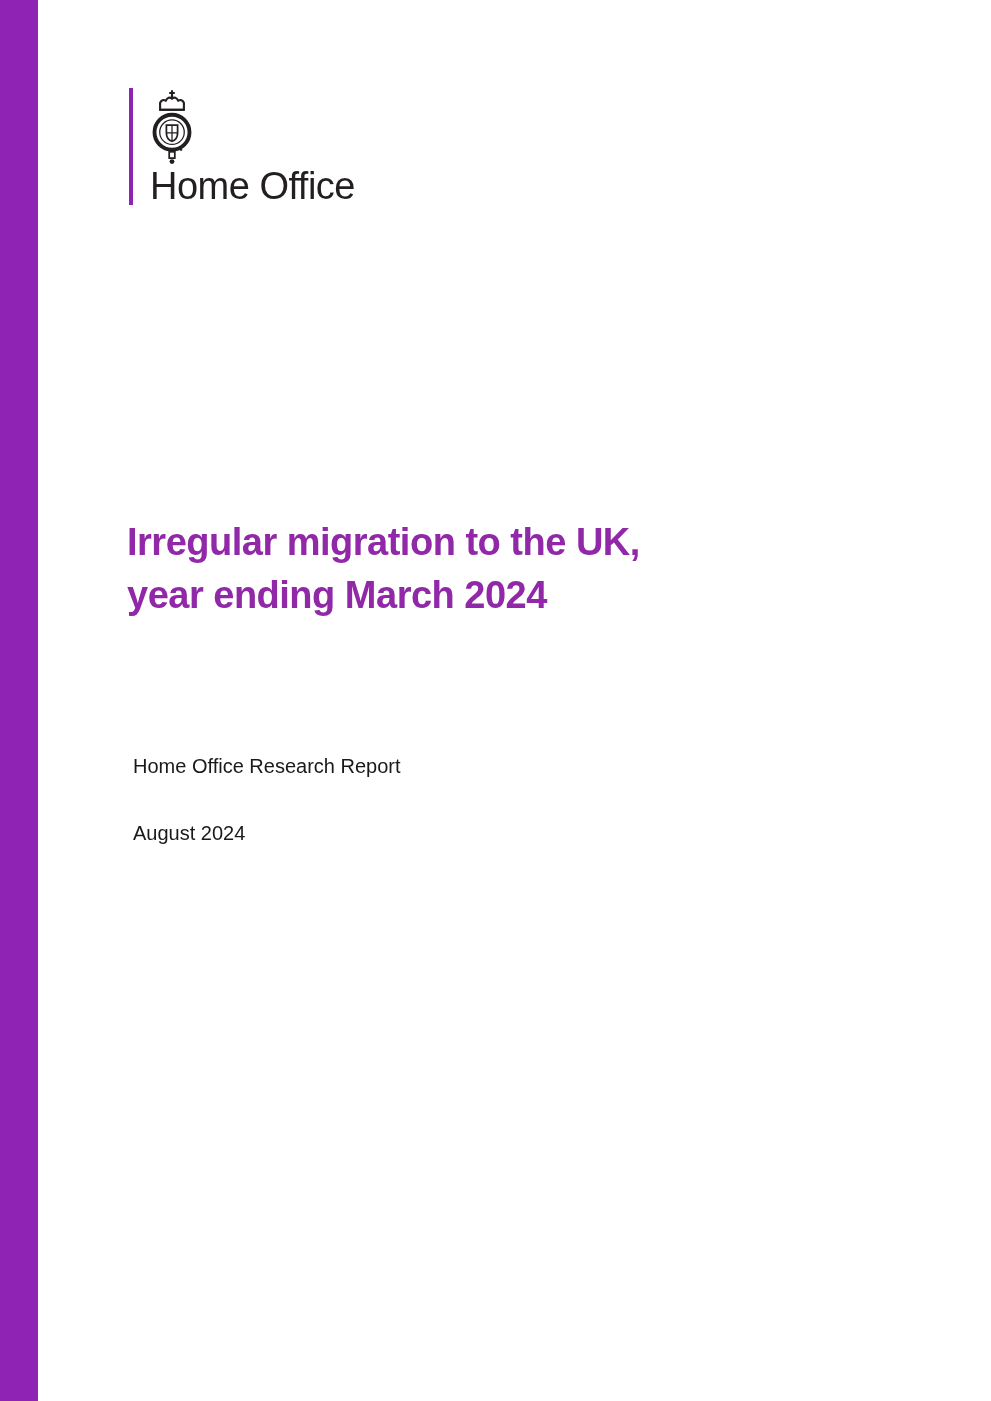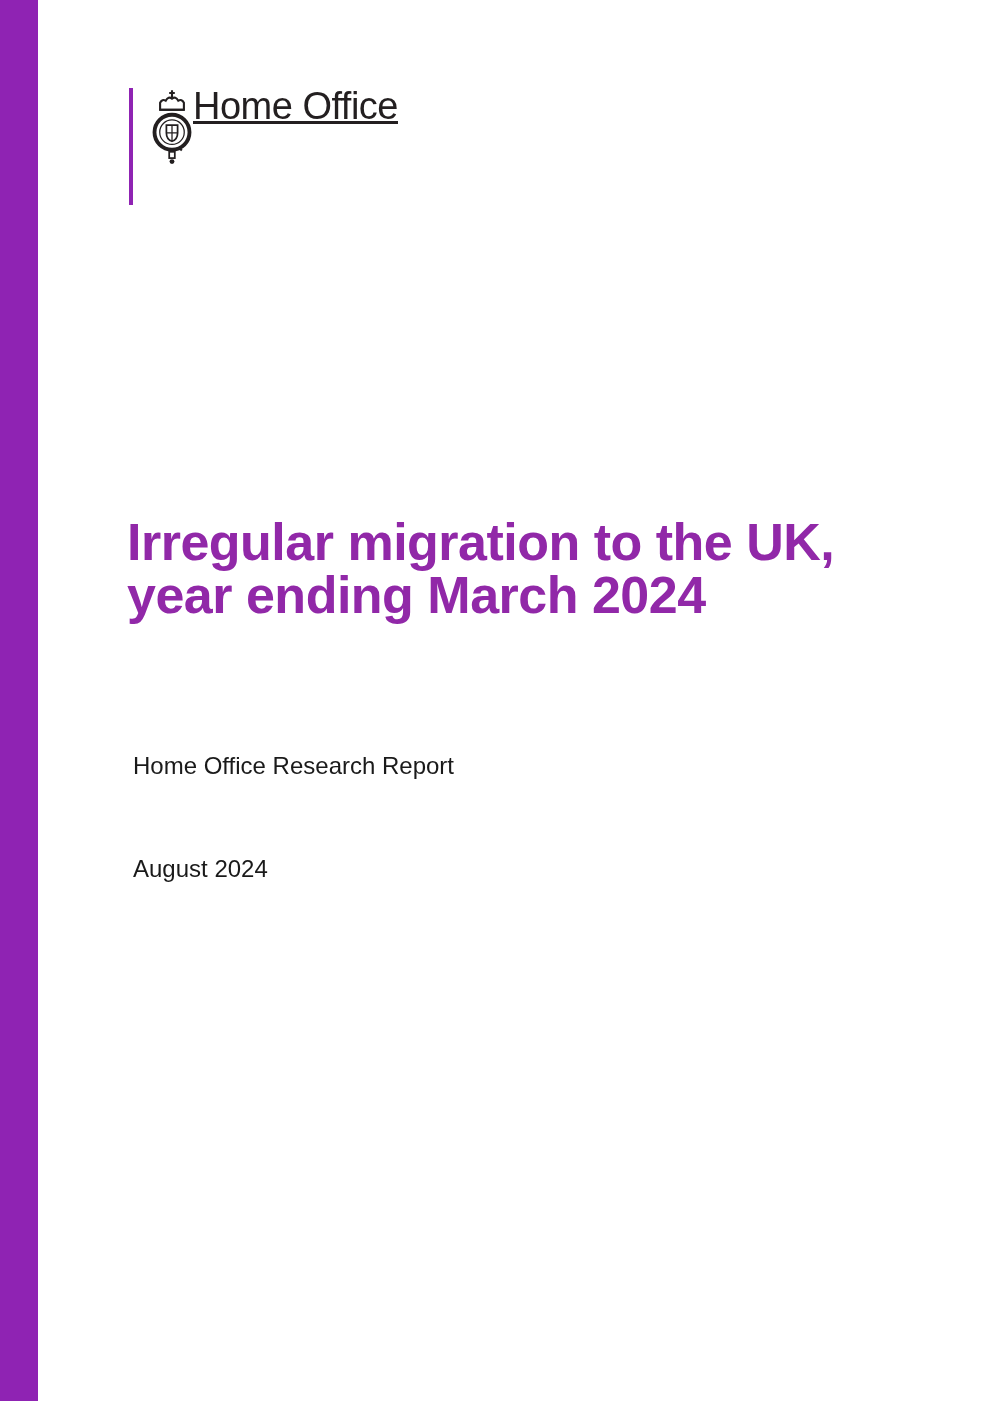--- a/index.html
+++ b/index.html
@@ -32,23 +32,22 @@
     align-items: stretch;
   }
   .logo-rule {
     width: 4px;
     height: 117px;
     background: var(--accent, #8f23b3);
     margin-right: 17px;
   }
   .logo-inner {
     display: flex;
-    flex-direction: row;
+    flex-direction: column;
     justify-content: flex-start;
-    text-decoration: underline;
   }
   .crest {
     display: block;
     width: 42px;
     height: 80px;
     margin-left: 1px;
   }
   .crest svg {
     display: block;
     width: 100%;
@@ -62,37 +61,37 @@
     color: #231f20;
     white-space: nowrap;
     margin-top: -1px;
   }
   .title {
     position: absolute;
     left: 127px;
     top: 516px;
     margin: 0;
     width: 720px;
-    font-size: 52px;
+    font-size: 38px;
     line-height: 53px;
     font-weight: bold;
     color: var(--title-color, #9128a8);
     letter-spacing: -0.5px;
   }
   .subtitle, .date {
     position: absolute;
     left: 133px;
     margin: 0;
-    font-size: 24px;
+    font-size: 20px;
     line-height: 30px;
     font-weight: normal;
     color: #1a1a1a;
   }
   .subtitle { top: 751px; }
-  .date { top: 854px; }
+  .date { top: 818px; }
 </style>
 </head>
 <body>
 
 <div class="page">
 
   <div class="left-bar"></div>
 
   <div class="logo">
     <div class="logo-rule"></div>

